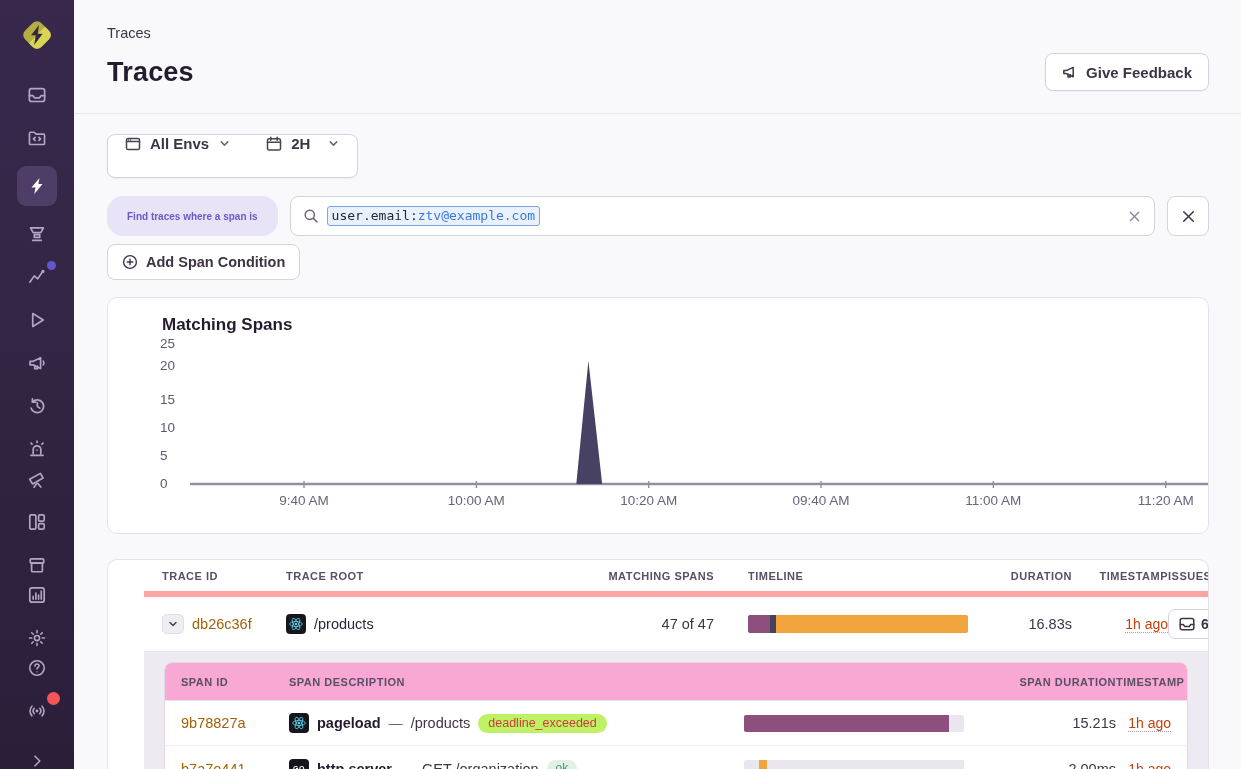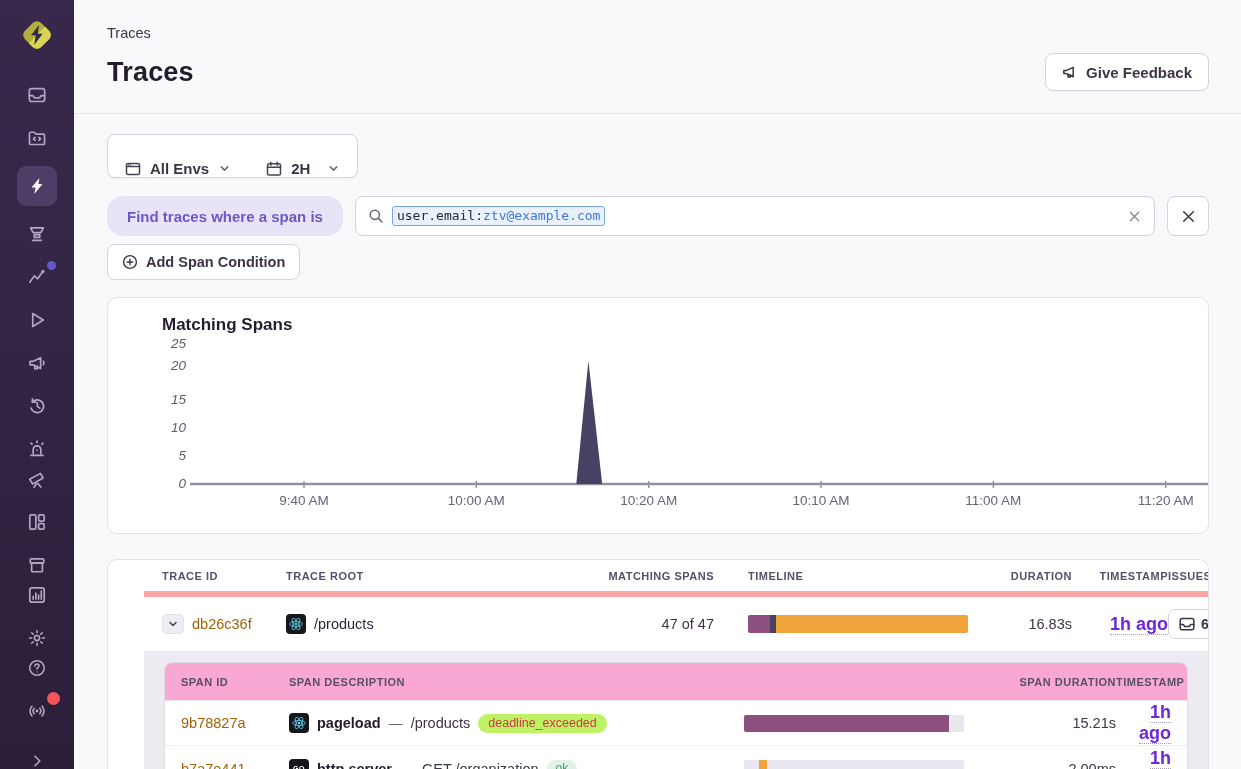--- a/index.html
+++ b/index.html
@@ -26,46 +26,46 @@
   .breadcrumb { font-size:14.5px; color:#3e3446; }
   .title-row { display:flex; align-items:center; justify-content:space-between; margin-top:12px; padding-bottom:22px; }
   .page-title { font-size:27px; font-weight:700; letter-spacing:.2px; color:#241c2e; }
   .btn { display:inline-flex; align-items:center; gap:8px; background:#fff; border:1px solid #d7d1dd;
     border-radius:8px; font-weight:700; color:#3e3446; cursor:pointer; }
   .feedback-btn { height:38px; padding:0 16px; font-size:15px; box-shadow:0 1px 2px rgba(40,30,60,.04); }
 
   .content { padding:20px 32px 0 33px; }
 
   .filter-group { display:inline-flex; height:44px; background:#fff; border:1px solid #d7d1dd;
-    border-radius:8px; align-items:flex-end; margin-bottom:18px; box-shadow:0 1px 2px rgba(40,30,60,.04); }
+    border-radius:8px; align-items:flex-start; margin-bottom:18px; box-shadow:0 1px 2px rgba(40,30,60,.04); }
   .filter-seg { display:flex; align-items:center; gap:9px; padding:0 17px; font-size:15px; font-weight:700;
     color:#3e3446; cursor:pointer; }
   .filter-divider { width:1px; background:#e4dfe9; margin:8px 0; }
 
   .cond-row { display:flex; gap:12px; margin-bottom:8px; align-items:stretch; }
   .cond-pill { display:flex; align-items:center; background:#e9e3f8; color:#695ac6; font-weight:700;
-    font-size:15px; border-radius:16px; padding:0 20px; height:40px; }
+    font-size:10px; border-radius:16px; padding:0 20px; height:40px; }
   .searchbar { flex:1; display:flex; align-items:center; height:40px; background:#fff;
     border:1px solid #d7d1dd; border-radius:8px; padding:0 12px; gap:8px; cursor:text; }
   .token { font-family:"DejaVu Sans Mono", monospace; font-size:13px; background:#e9f1fd;
     border:1px solid #7aa5e9; border-radius:3px; padding:1px 4px 2px 4px; white-space:nowrap; }
   .token .tk-key { color:#222a3a; }
   .token .tk-val { color:#3c78dc; }
   .clear-x { margin-left:auto; color:#8d8498; cursor:pointer; display:flex; }
   .delete-btn { width:42px; height:40px; display:flex; align-items:center; justify-content:center;
     background:#fff; border:1px solid #d7d1dd; border-radius:8px; color:#3e3446; cursor:pointer; }
   .add-span-btn { height:36px; padding:0 14px; font-size:14.5px; margin-bottom:17px; }
 
   
   .panel { background:#fff; border:1px solid #e5e1e9; border-radius:10px;padding-left:36px; }
   .chart-panel { height:237px; margin-bottom:25px; overflow:hidden; }
   .chart-title { font-size:17px; font-weight:700; color:#241c2e; padding:17px 18px 0 18px; }
   .chart-area { position:relative; margin:8px 14px 0 16px; height:170px; }
   .chart-area svg { position:absolute; left:0; top:0; }
-  .ylab { position:absolute; width:26px; text-align:right; font-size:13.5px; color:#5f5870;font-style:italic; }
+  .ylab { position:absolute; width:26px; text-align:left; font-size:13.5px; color:#5f5870; }
   .xlab { position:absolute; width:90px; text-align:center; font-size:13.5px; color:#6b6378; top:150px; }
 
   
   .table-panel { border-radius:10px 10px 0 0; border-bottom:none; overflow:hidden; }
   .trace-grid { display:grid; grid-template-columns:124px 296px 132px 34px 230px 94px 96px 1fr;
     align-items:center; padding:0 18px; }
   .thead { height:37px; border-bottom:6px solid #fca5a5; }
   .th { font-size:11px; font-weight:700; letter-spacing:.5px; color:#584f66; text-transform:none; }
   .right { text-align:right; justify-self:end; }
   .trace-row { height:55px; border-bottom:1px solid #e8e4ec; background:#fff; }
@@ -74,21 +74,21 @@
     display:flex; align-items:center; justify-content:center; color:#4a4355; cursor:pointer; }
   a.id-link { color:#a16207; text-decoration:none; font-size:14.5px; cursor:pointer; }
   .plat-icon { width:20px; height:20px; border-radius:4px; background:#16161d; display:flex;
     align-items:center; justify-content:center; flex-shrink:0; }
   .plat-icon.go span { color:#fff; font-size:7px; font-weight:700; letter-spacing:.5px;
     background:#16161d; }
   .root-label { font-size:14.5px; color:#2d2437; }
   .num-val { font-size:14.5px; color:#3e3446; }
   .bar { position:relative; width:220px; height:18px; background:#eae6ef; border-radius:2px; overflow:hidden; }
   .bar.span-bar { height:17px; }
-  .ts { font-size:18px; color:#6d28d9; border-bottom:1px dotted #a59dae; cursor:pointer;font-weight:bold; }
+  .ts { font-size:14px; color:#c2410c; border-bottom:1px dotted #a59dae; cursor:pointer; }
   .issues-btn { height:30px; padding:0 10px; border-radius:7px; font-size:14px; gap:6px; }
 
   
   .expanded { background:#edebf1; padding:10px 20px 40px 20px; }
   .span-panel { background:#fff; border:1px solid #dfdae4; border-radius:8px; overflow:hidden; }
   .span-grid { display:grid; grid-template-columns:108px 455px 226px 146px 1fr; align-items:center; padding:0 16px; }
   .span-head { height:38px; background:#f9a8d4; border-bottom:1px solid #e7e3eb; }
   .span-row { height:45px; border-bottom:1px solid #eeebf2; background:#fff; }
   .span-row:last-child { border-bottom:none; }
   .op { font-weight:700; font-size:14.5px; color:#241c2e; }
@@ -331,21 +331,21 @@
           </svg>
           <div class="ylab" style="left:0;top:133px">0</div>
           <div class="ylab" style="left:0;top:105px">5</div>
           <div class="ylab" style="left:0;top:77px">10</div>
           <div class="ylab" style="left:0;top:49px">15</div>
           <div class="ylab" style="left:0;top:15px">20</div>
           <div class="ylab" style="left:0;top:-7px">25</div>
           <div class="xlab" style="left:99.01666666666665px">9:40 AM</div>
           <div class="xlab" style="left:271.35px">10:00 AM</div>
           <div class="xlab" style="left:443.68333333333334px">10:20 AM</div>
-          <div class="xlab" style="left:616.0166666666667px">10:10 AM</div>
+          <div class="xlab" style="left:616.0166666666667px">09:40 AM</div>
           <div class="xlab" style="left:788.35px">11:00 AM</div>
           <div class="xlab" style="left:960.6833333333333px">11:20 AM</div>
         </div>
     </section>
 
     
     <section class="panel table-panel">
       <div class="trace-grid thead">
         <div class="th">TRACE ID</div>
         <div class="th">TRACE ROOT</div>

